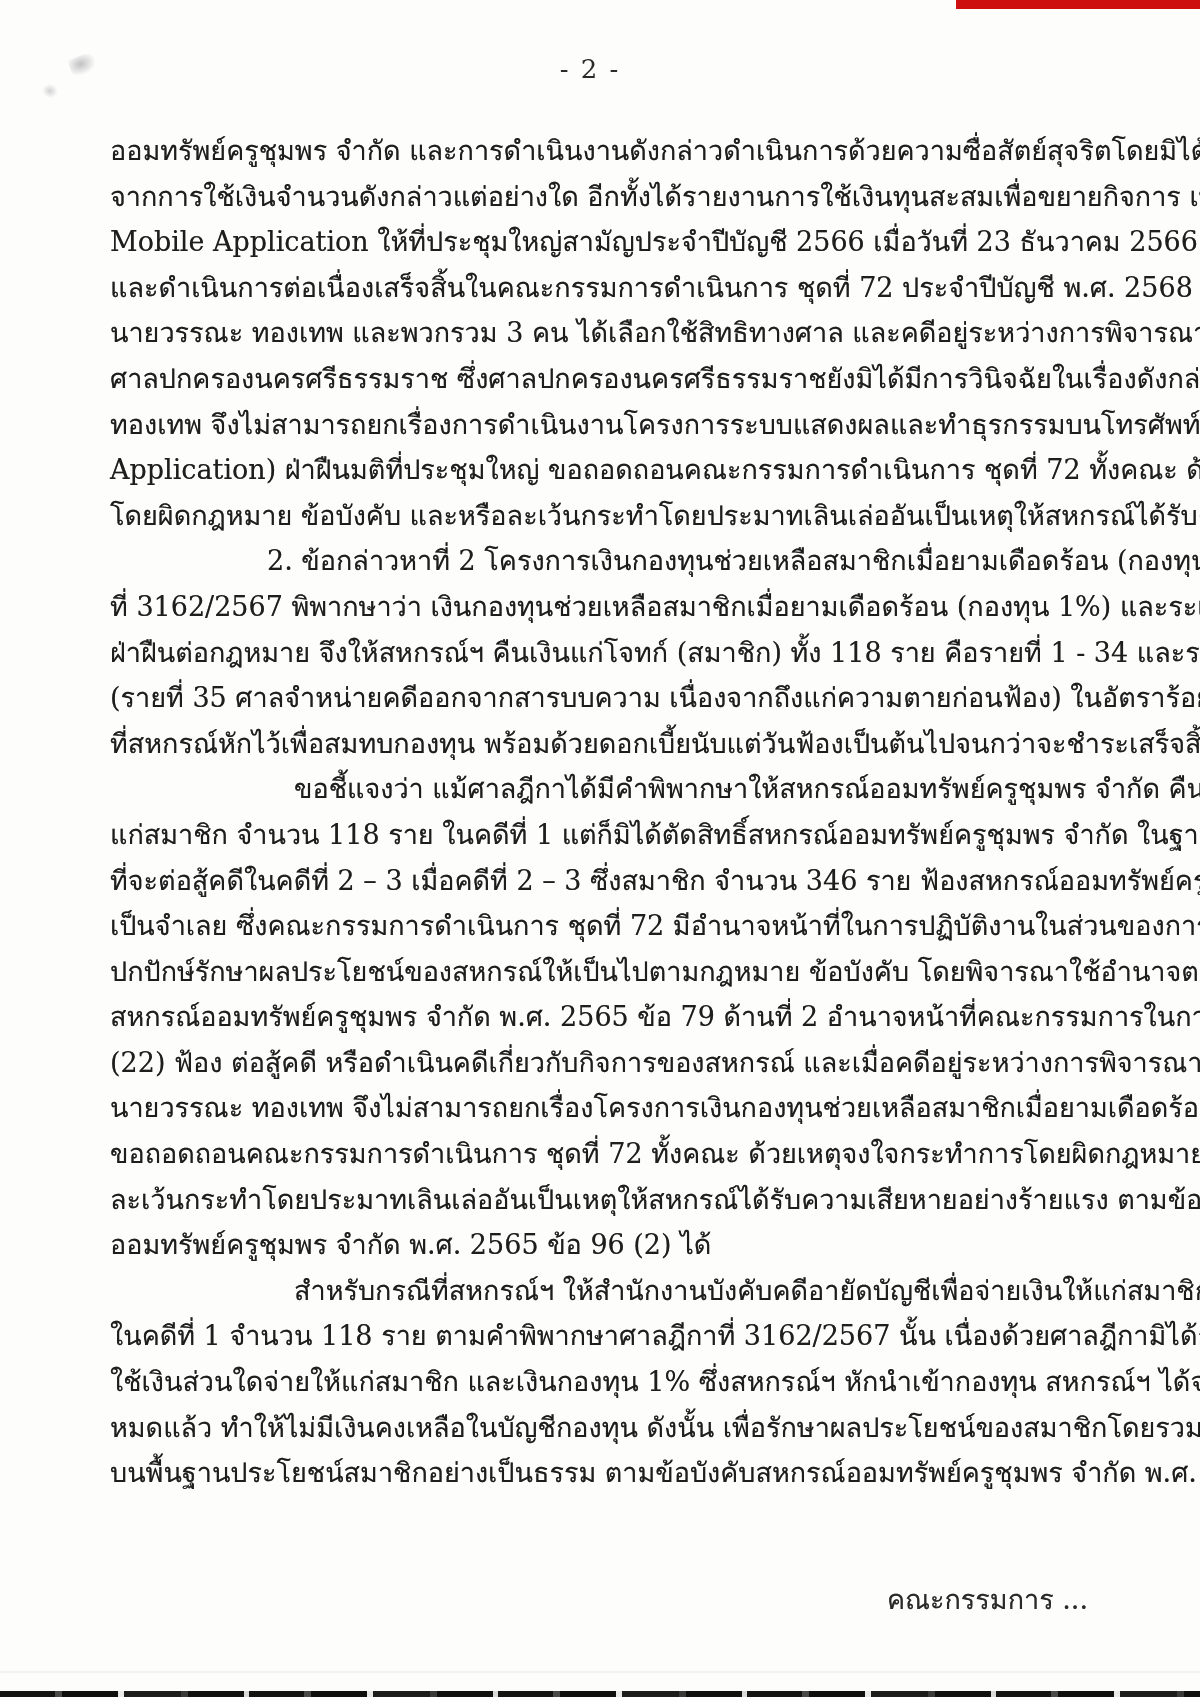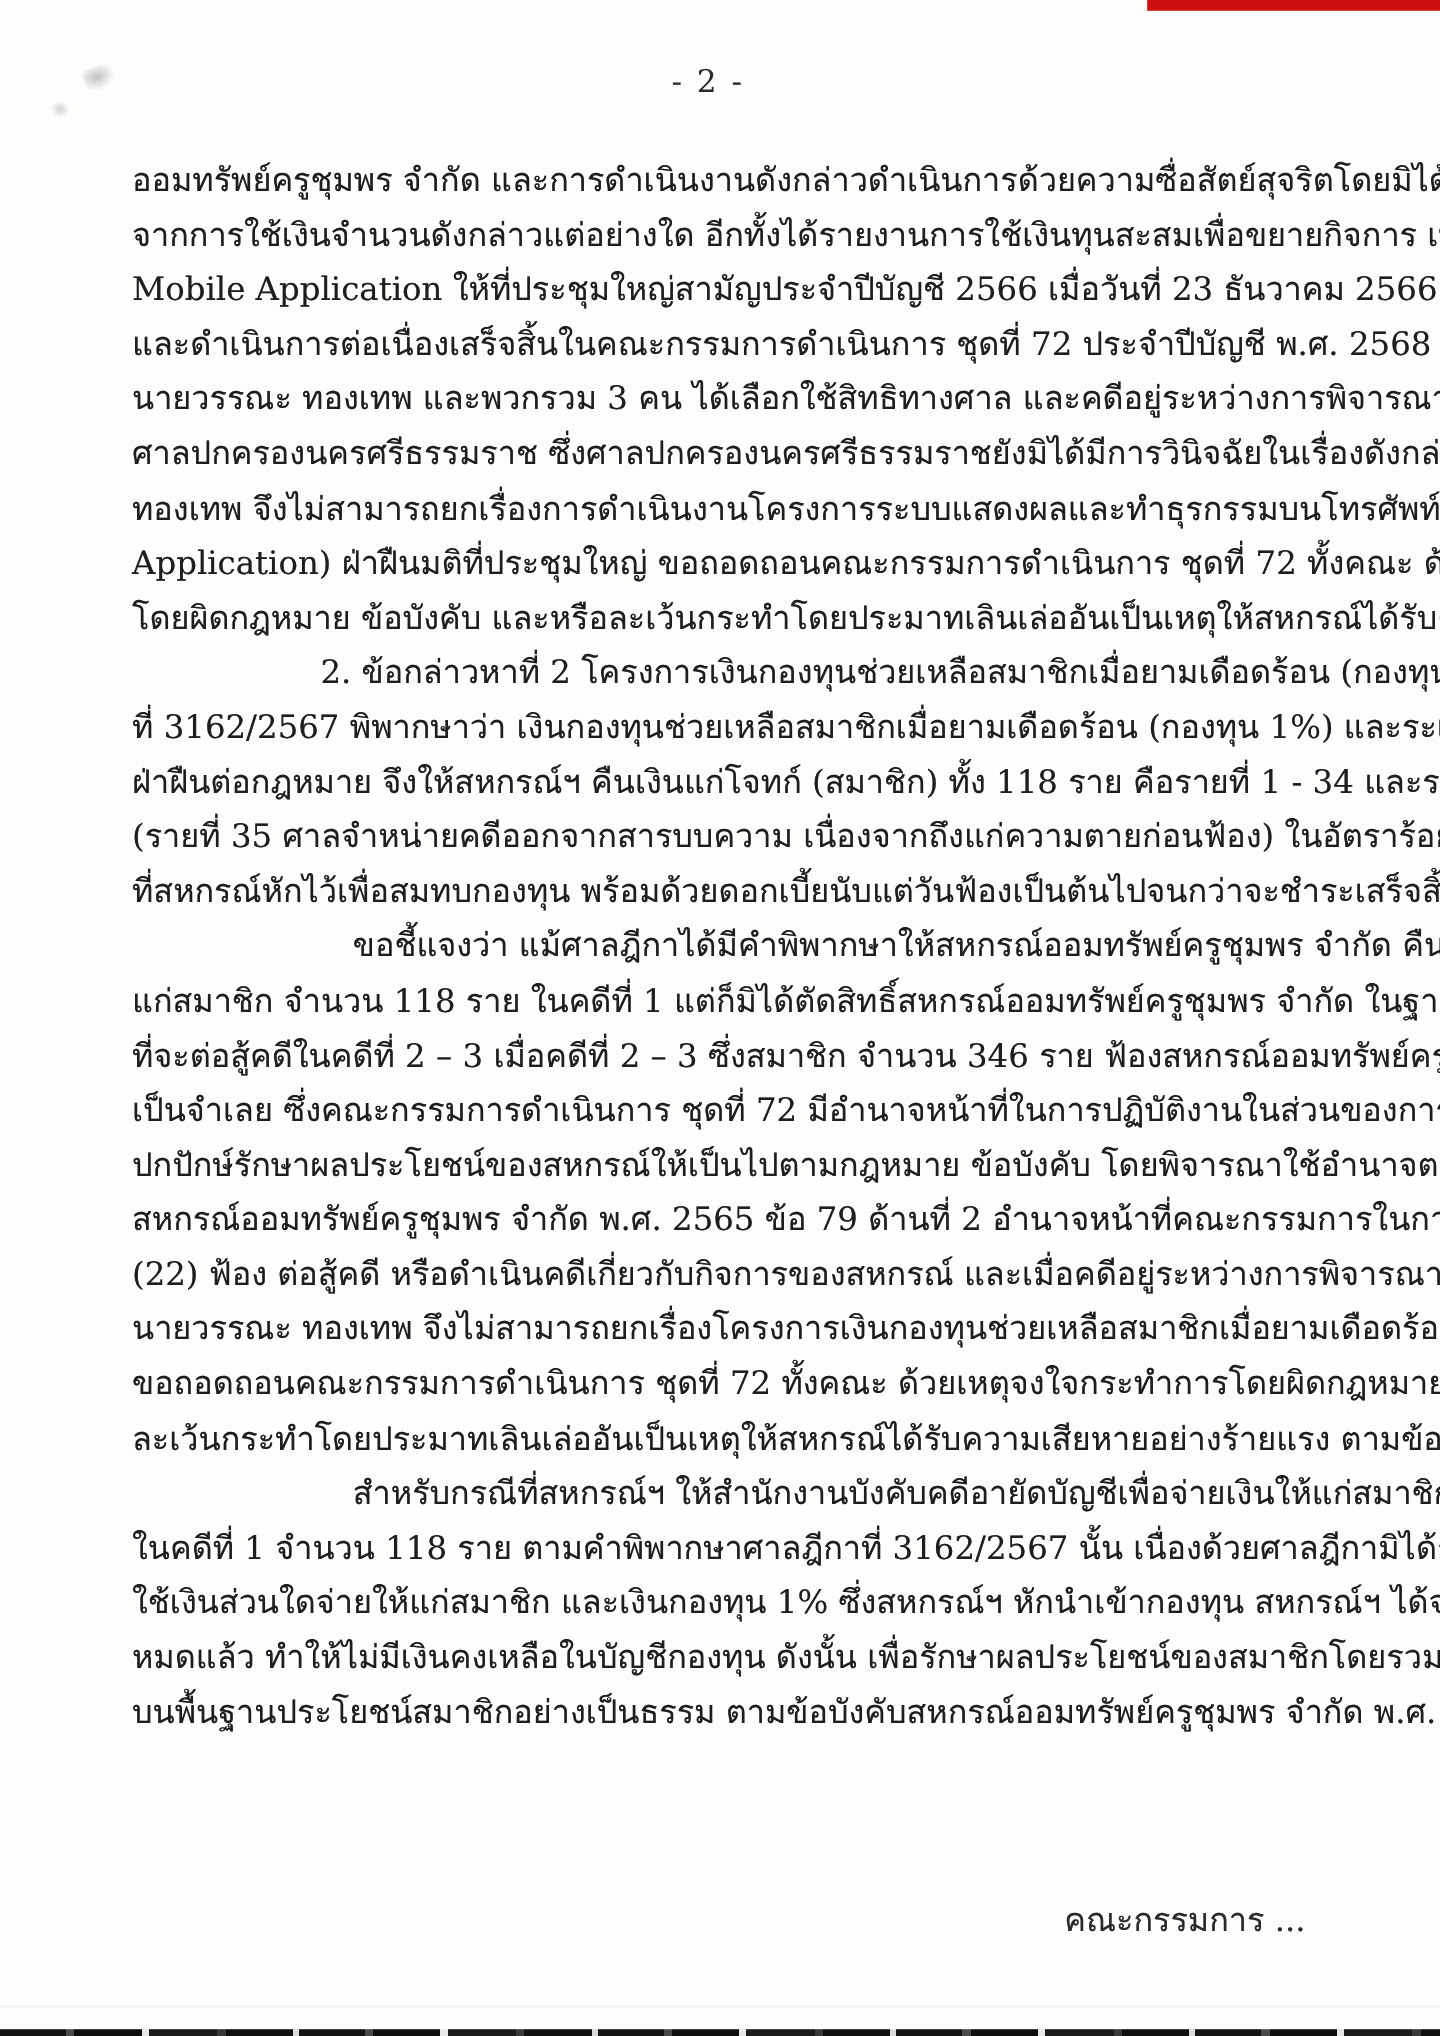--- a/index.html
+++ b/index.html
@@ -128,20 +128,21 @@
         <div class="line" style="text-indent: 184px;">ขอชี้แจงว่า แม้ศาลฎีกาได้มีคำพิพากษาให้สหกรณ์ออมทรัพย์ครูชุมพร จำกัด คืนเงิน</div>
         <div class="line">แก่สมาชิก จำนวน 118 ราย ในคดีที่ 1 แต่ก็มิได้ตัดสิทธิ์สหกรณ์ออมทรัพย์ครูชุมพร จำกัด ในฐานะจำเลย</div>
         <div class="line">ที่จะต่อสู้คดีในคดีที่ 2 – 3 เมื่อคดีที่ 2 – 3 ซึ่งสมาชิก จำนวน 346 ราย ฟ้องสหกรณ์ออมทรัพย์ครูชุมพร จำกัด</div>
         <div class="line">เป็นจำเลย ซึ่งคณะกรรมการดำเนินการ ชุดที่ 72 มีอำนาจหน้าที่ในการปฏิบัติงานในส่วนของการต่อสู้คดีอันเป็นการ</div>
         <div class="line">ปกปักษ์รักษาผลประโยชน์ของสหกรณ์ให้เป็นไปตามกฎหมาย ข้อบังคับ โดยพิจารณาใช้อำนาจตามข้อบังคับ</div>
         <div class="line">สหกรณ์ออมทรัพย์ครูชุมพร จำกัด พ.ศ. 2565 ข้อ 79 ด้านที่ 2 อำนาจหน้าที่คณะกรรมการในการบริหารจัดการ</div>
         <div class="line">(22) ฟ้อง ต่อสู้คดี หรือดำเนินคดีเกี่ยวกับกิจการของสหกรณ์ และเมื่อคดีอยู่ระหว่างการพิจารณาของศาลอุทธรณ์</div>
         <div class="line">นายวรรณะ ทองเทพ จึงไม่สามารถยกเรื่องโครงการเงินกองทุนช่วยเหลือสมาชิกเมื่อยามเดือดร้อน (กองทุน 1%)</div>
         <div class="line">ขอถอดถอนคณะกรรมการดำเนินการ ชุดที่ 72 ทั้งคณะ ด้วยเหตุจงใจกระทำการโดยผิดกฎหมาย ข้อบังคับ และหรือ</div>
         <div class="line">ละเว้นกระทำโดยประมาทเลินเล่ออันเป็นเหตุให้สหกรณ์ได้รับความเสียหายอย่างร้ายแรง ตามข้อบังคับสหกรณ์</div>
+        <div class="line">ออมทรัพย์ครูชุมพร จำกัด พ.ศ. 2565 ข้อ 96 (2) ได้</div>
       </div>
       <div class="para">
         <div class="line" style="text-indent: 184px;">สำหรับกรณีที่สหกรณ์ฯ ให้สำนักงานบังคับคดีอายัดบัญชีเพื่อจ่ายเงินให้แก่สมาชิกกองทุน 1%</div>
         <div class="line">ในคดีที่ 1 จำนวน 118 ราย ตามคำพิพากษาศาลฎีกาที่ 3162/2567 นั้น เนื่องด้วยศาลฎีกามิได้กำหนดให้สหกรณ์ฯ</div>
         <div class="line">ใช้เงินส่วนใดจ่ายให้แก่สมาชิก และเงินกองทุน 1% ซึ่งสหกรณ์ฯ หักนำเข้ากองทุน สหกรณ์ฯ ได้จ่ายคืนให้แก่สมาชิก</div>
         <div class="line">หมดแล้ว ทำให้ไม่มีเงินคงเหลือในบัญชีกองทุน ดังนั้น เพื่อรักษาผลประโยชน์ของสมาชิกโดยรวม และตัดสินใจ</div>
         <div class="line">บนพื้นฐานประโยชน์สมาชิกอย่างเป็นธรรม ตามข้อบังคับสหกรณ์ออมทรัพย์ครูชุมพร จำกัด พ.ศ. 2565 ข้อ 77 (16)</div>
       </div>
     </div>
 

